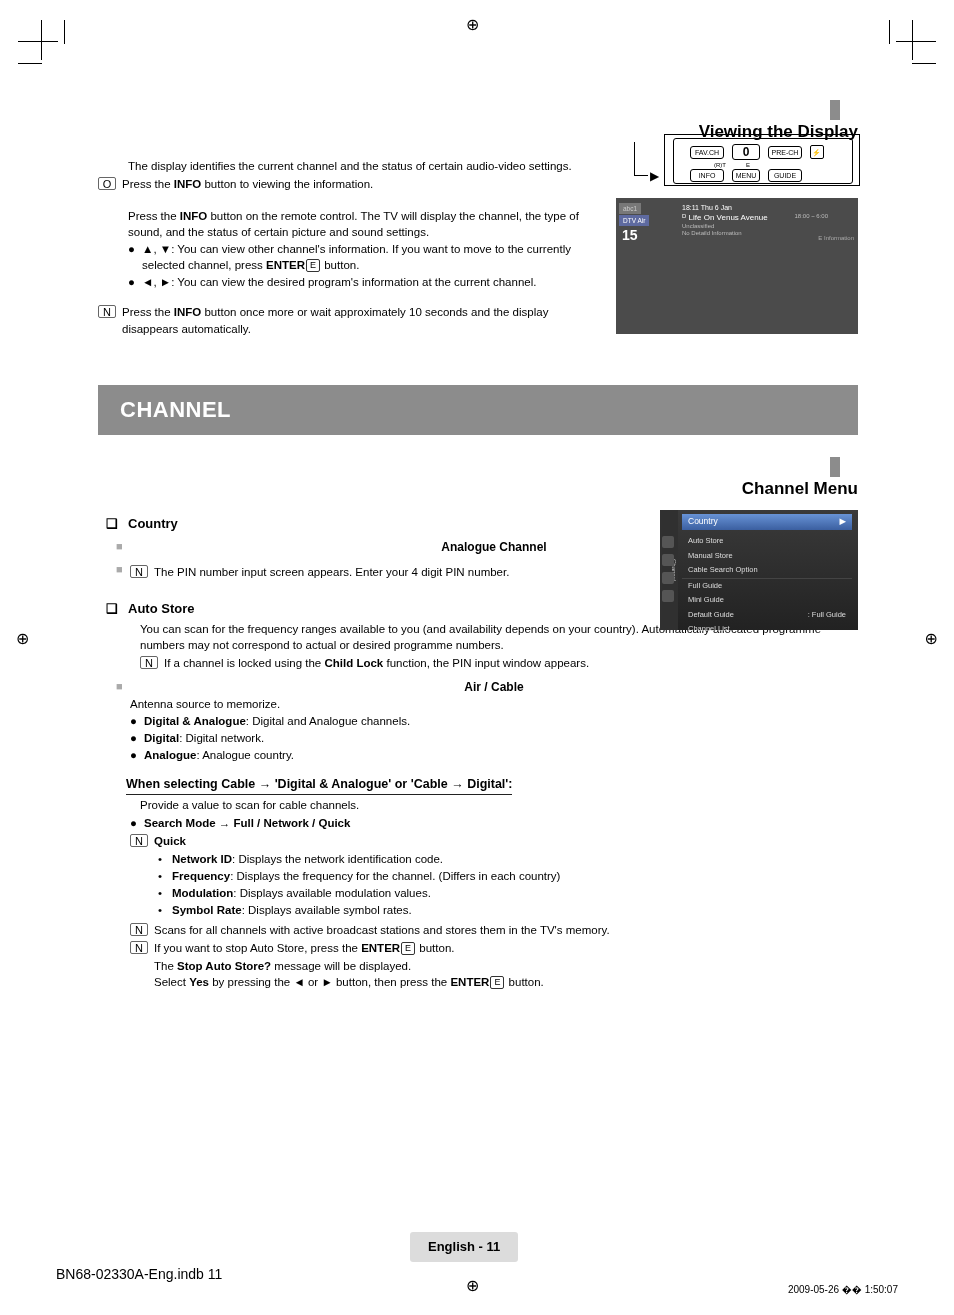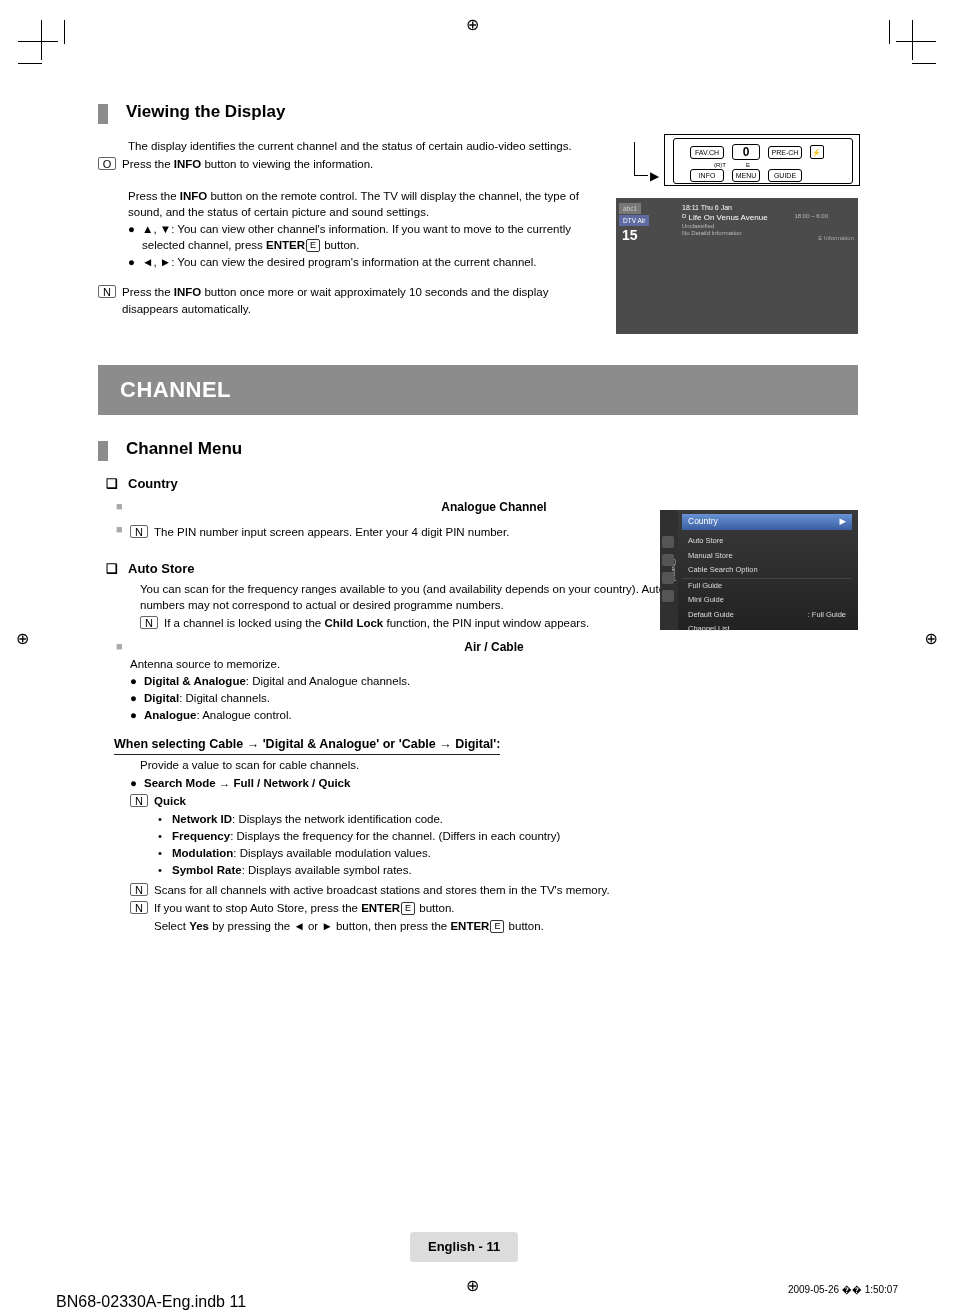--- a/index.html
+++ b/index.html
@@ -12,21 +12,21 @@
   .crop-v2 { position: absolute; left: 64px; top: 20px; width: 1px; height: 24px; background: #000; }
   .crop-h1 { position: absolute; left: 18px; top: 41px; width: 40px; height: 1px; background: #000; }
   .crop-h2 { position: absolute; left: 18px; top: 63px; width: 24px; height: 1px; background: #000; }
   .crop-v1r { position: absolute; right: 41px; top: 20px; width: 1px; height: 40px; background: #000; }
   .crop-v2r { position: absolute; right: 64px; top: 20px; width: 1px; height: 24px; background: #000; }
   .crop-h1r { position: absolute; right: 18px; top: 41px; width: 40px; height: 1px; background: #000; }
   .crop-h2r { position: absolute; right: 18px; top: 63px; width: 24px; height: 1px; background: #000; }
 
   .content { position: absolute; left: 98px; top: 100px; width: 760px; }
 
-  .sec-hdr { display: flex; align-items: flex-end; margin-bottom: 14px; }
+  .sec-hdr { display: flex; align-items: flex-end; margin-bottom: 14px; flex-direction: column; }
   .sec-hdr .bar { width: 10px; height: 20px; background: #8c8c8c; margin-right: 18px; }
   .sec-hdr .title { font-size: 17px; font-weight: bold; }
 
   .para { margin-left: 30px; }
   .note-row { display: flex; margin: 2px 0; }
   .note-glyph { width: 18px; flex-shrink: 0; font-size: 11px; border: 1px solid #666; border-radius: 2px; text-align: center; line-height: 12px; height: 13px; margin-right: 6px; margin-top: 1px; }
   .note-text { flex: 1; }
 
   .bullet-list { margin-left: 30px; }
   .bullet-list li { list-style: none; display: flex; margin: 1px 0; }
@@ -43,21 +43,21 @@
   .q-mark { width: 22px; font-weight: bold; font-size: 13px; flex-shrink:0; }
   .q-title { font-weight: bold; font-size: 13px; }
 
   .sq-item { margin-left: 18px; margin-top: 6px; display:flex; }
   .sq-mark { width: 14px; flex-shrink:0; color:#aaa; font-size:11px; }
   .sq-body { flex:1; }
   .sq-title { font-weight: bold; font-size: 12px; text-align: center; }
 
   .sub-text { margin-left: 42px; margin-top: 2px; }
 
-  .underline-hdr { margin-left: 16px; margin-top: 12px; font-weight: bold; font-size: 12.5px; border-bottom: 1px solid #222; display: inline-block; padding-bottom: 1px; }
+  .underline-hdr { margin-left: 28px; margin-top: 12px; font-weight: bold; font-size: 12.5px; border-bottom: 1px solid #222; display: inline-block; padding-bottom: 1px; }
 
   
   .remote-box { position: absolute; left: 664px; top: 134px; width: 196px; height: 56px; }
   .remote-outline { position: absolute; left: 0; top: 0; width: 196px; height: 52px; border: 1px solid #000; }
   .remote-inner { position: absolute; left: 8px; top: 3px; width: 180px; height: 46px; border: 1px solid #000; border-radius: 3px; }
   .rbtn { position: absolute; border: 1px solid #000; font-size: 7px; text-align: center; }
   .rbtn.favch { left: 16px; top: 7px; width: 34px; height: 13px; border-radius: 3px; line-height: 11px; }
   .rbtn.zero  { left: 58px; top: 5px; width: 28px; height: 16px; border-radius: 3px; font-size: 12px; line-height: 14px; font-weight:bold;}
   .rbtn.prech { left: 94px; top: 7px; width: 34px; height: 13px; border-radius: 3px; line-height: 11px;}
   .rbtn.info  { left: 16px; top: 30px; width: 34px; height: 13px; border-radius: 3px; line-height:11px;}
@@ -88,21 +88,21 @@
   .mp-ic { width:12px; height:12px; background:#555; border-radius:2px; margin-bottom:6px; }
   .mp-header { position:absolute; left:22px; top:4px; right:6px; height:16px; background:linear-gradient(#6893d6,#3b5fa0); color:#fff; padding:2px 6px; font-size:8.5px; display:flex; justify-content:space-between; align-items:center;}
   .mp-list { position:absolute; left:22px; top:24px; right:6px; }
   .mp-item { padding:2px 6px; font-size:7.5px; display:flex; justify-content:space-between;}
   .mp-item.sep { border-top:1px solid #444; }
 
   .enter-icon { display:inline-block; border:1px solid #333; border-radius:2px; font-size:9px; padding:0 3px; line-height:11px; vertical-align:1px; margin:0 1px;}
 
   .footer-pill { position: absolute; left: 410px; top: 1232px; padding: 6px 18px; background:#dcdcdc; border-radius:3px; font-weight:bold; font-size:13px;}
 
-  .footer-left { position: absolute; left: 56px; bottom: 2px; font-size: 16px; }
+  .footer-left { position: absolute; left: 56px; bottom: 30px; font-size: 14px; }
   .footer-right { position: absolute; right: 56px; bottom: 18px; font-size: 10px; }
   .footer-reg { position: absolute; left: 466px; bottom: 18px; font-size: 16px; }
 
   .two-col { display:flex;justify-content:flex-end; }
   .two-col .left-col { flex:1; padding-right:16px; }
   .two-col .right-col { width:260px; flex-shrink:0; }
 
   .sm { font-size: 11.5px; }
   .tri { font-family: Arial; }
 </style>
@@ -213,25 +213,25 @@
       <div class="sq-body">
         <div class="sq-title">Air / Cable</div>
         <div class="sm">Antenna source to memorize.</div>
         <ul class="bullet-list sm" style="margin-left:0;">
           <li>
               <span class="dot">●</span>
               <span class="txt"><span class="bold">Digital &amp; Analogue</span><span>: Digital and Analogue channels.</span></span>
             </li>
           <li>
               <span class="dot">●</span>
-              <span class="txt"><span class="bold">Digital</span><span>: Digital channels.</span></span>
-            </li>
-          <li>
-              <span class="dot">●</span>
-              <span class="txt"><span class="bold">Analogue</span><span>: Analogue control.</span></span>
+              <span class="txt"><span class="bold">Digital</span><span>: Digital network.</span></span>
+            </li>
+          <li>
+              <span class="dot">●</span>
+              <span class="txt"><span class="bold">Analogue</span><span>: Analogue country.</span></span>
             </li>
         </ul>
       </div>
     </div>
 
     <div class="underline-hdr">When selecting Cable → 'Digital &amp; Analogue' or 'Cable → Digital':</div>
     <div class="sub-text sm">Provide a value to scan for cable channels.</div>
 
     <ul class="bullet-list sm" style="margin-left:32px;">
       <li>
@@ -267,20 +267,23 @@
     <div class="note-row sm" style="margin-left:32px; margin-top:4px;">
       <div class="note-glyph">N</div>
       <div class="note-text">Scans for all channels with active broadcast stations and stores them in the TV's memory.</div>
     </div>
 
     <div class="note-row sm" style="margin-left:32px; margin-top:2px;">
       <div class="note-glyph">N</div>
       <div class="note-text">
         <span>If you want to stop Auto Store, press the </span><span class="bold">ENTER</span><span class="enter-icon">E</span><span> button.</span>
       </div>
+    </div>
+    <div class="sm" style="margin-left:56px;">
+      <span>The </span><span class="bold">Stop Auto Store?</span><span> message will be displayed.</span>
     </div>
     <div class="sm" style="margin-left:56px;">
       <span>Select </span><span class="bold">Yes</span><span class="tri"> by pressing the ◄ or ► button, then press the </span><span class="bold">ENTER</span><span class="enter-icon">E</span><span> button.</span>
     </div>
 
   </div>
 
   <div class="remote-box">
     <div class="arrow-body"></div>
     <div class="arrow-r">▶</div>

